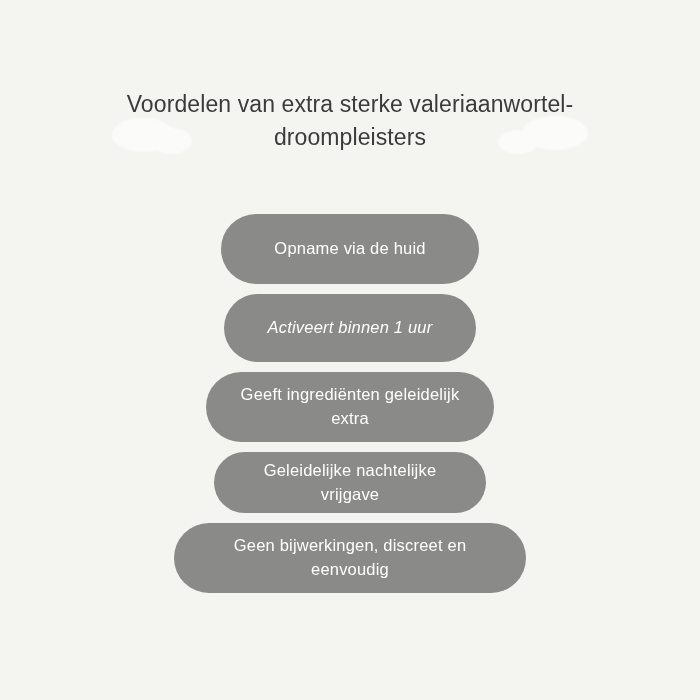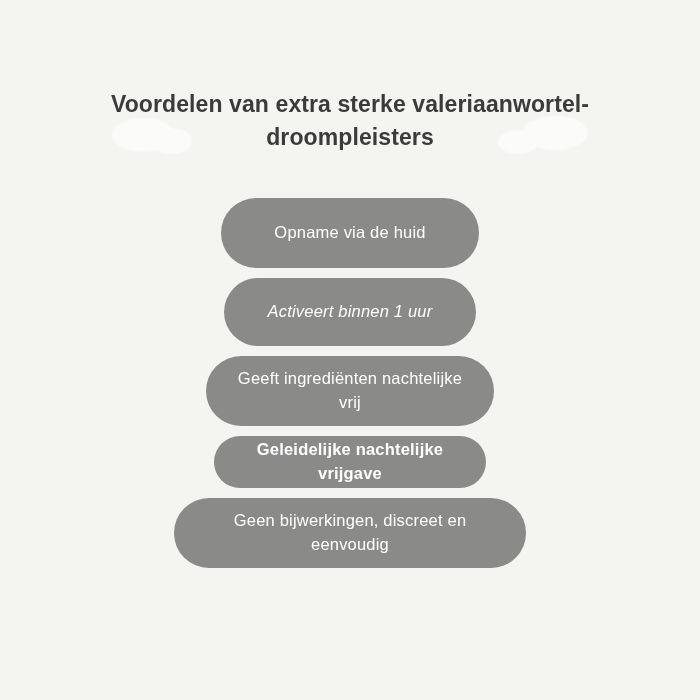--- a/index.html
+++ b/index.html
@@ -23,21 +23,21 @@
   
   .title-wrap {
     position: absolute;
     left: 0;
     top: 88px;
     width: 700px;
     text-align: center;
   }
   .title {
     font-size: 23px;
-    font-weight: bold;
+    font-weight: normal;
     color: #3b3b3b;
     line-height: 1.42;
     letter-spacing: 0.1px;
     padding: 0 90px;
     margin: 0;
     position: relative;
     z-index: 2;
   }
   
   .blob {
@@ -49,21 +49,21 @@
   }
   .blob.b1 { left: 112px; top: 118px; width: 62px; height: 34px; }
   .blob.b2 { left: 150px; top: 128px; width: 42px; height: 26px; }
   .blob.b3 { left: 522px; top: 116px; width: 66px; height: 34px; }
   .blob.b4 { left: 498px; top: 130px; width: 40px; height: 24px; }
 
   
   .funnel {
     position: absolute;
     left: 0;
-    top: 198px;
+    top: 214px;
     width: 700px;
     display: flex;
     flex-direction: column;
     align-items: center;
   }
   .pill {
     background: #8a8a89;
     color: #ffffff;
     border-radius: 40px;
     display: flex;
@@ -75,21 +75,21 @@
     letter-spacing: 0.2px;
     box-sizing: border-box;
     padding: 8px 22px;
     margin-bottom: 10px;
   }
   .pill span { display: block; }
 
   .pill.s0 { width: 258px; height: 70px; }
   .pill.s1 { width: 252px; height: 68px; font-style: italic; }
   .pill.s2 { width: 288px; height: 70px; }
-  .pill.s3 { width: 272px; height: 52px; font-weight: bold; }
+  .pill.s3 { width: 272px; height: 61px; }
   .pill.s4 { width: 352px; height: 70px; align-items: center; }
 </style>
 </head>
 <body>
 
 <div class="canvas">
 
   <div class="blob b1"></div>
   <div class="blob b2"></div>
   <div class="blob b3"></div>
@@ -100,21 +100,21 @@
   </div>
 
   <div class="funnel">
     <div class="pill s0">
       <span>Opname via de huid</span>
     </div>
     <div class="pill s1">
       <span>Activeert binnen 1 uur</span>
     </div>
     <div class="pill s2">
-      <span>Geeft ingrediënten nachtelijke vrij</span>
+      <span>Geeft ingrediënten geleidelijk extra</span>
     </div>
     <div class="pill s3">
       <span>Geleidelijke nachtelijke vrijgave</span>
     </div>
     <div class="pill s4">
       <span>Geen bijwerkingen, discreet en eenvoudig</span>
     </div>
   </div>
 
 </div>

